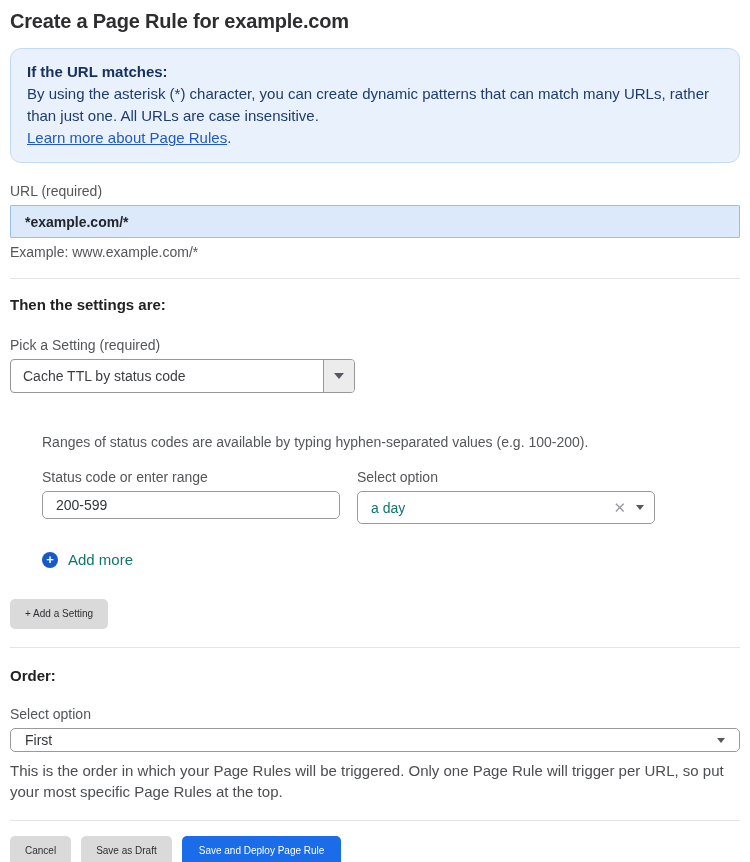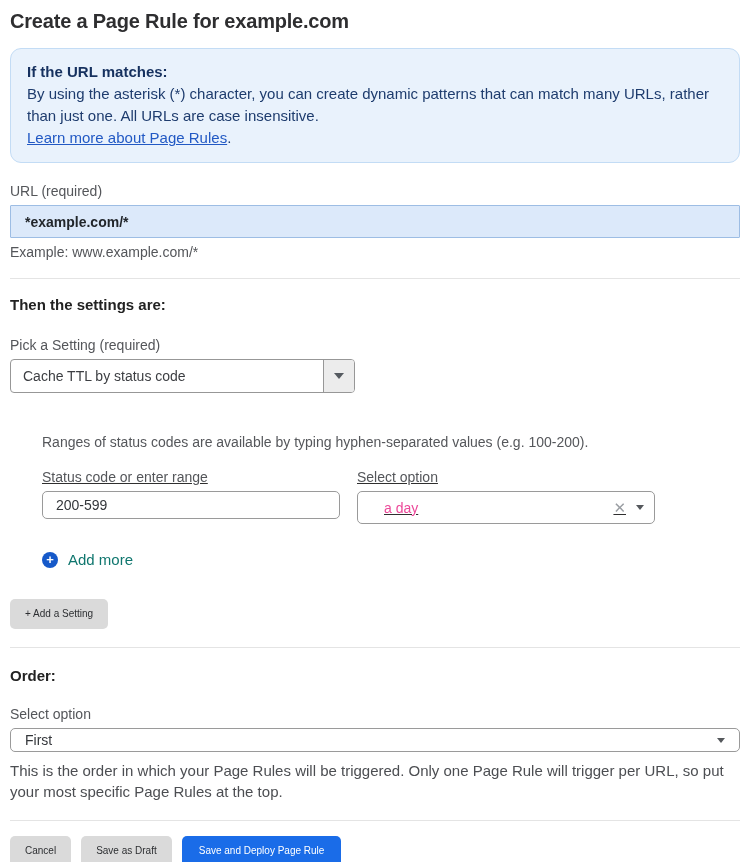--- a/index.html
+++ b/index.html
@@ -117,21 +117,21 @@
     margin: 41px 0 9px 32px;
     font-size: 14px;
     color: #55575b;
   }
 
   .status-row {
     margin: 19px 0 0 32px;
     display: flex;
     gap: 17px;
   }
-  .status-col { width: 298px; text-decoration: underline; }
+  .status-col { width: 298px; }
   .text-input {
     width: 298px;
     height: 28px;
     border: 1px solid #9a9a9a;
     border-radius: 5px;
     padding: 0 13px;
     font-family: "Liberation Sans", "DejaVu Sans", sans-serif;
     font-size: 14px;
     color: #33363a;
     outline: none;
@@ -144,22 +144,21 @@
     border-radius: 5px;
     background: #ffffff;
     display: flex;
     align-items: center;
     padding: 0 10px 0 13px;
     cursor: pointer;
   }
   .combo-select .combo-value {
     flex: 1;
     font-size: 14px;
-    color: #ec4899;
-    margin-left: 13px;
+    color: #0f766e;
   }
   .combo-clear {
     font-size: 15px;
     color: #9a9ea3;
     padding: 0 10px 0 4px;
     cursor: pointer;
   }
   .combo-caret {
     width: 0; height: 0;
     border-left: 4.5px solid transparent;

